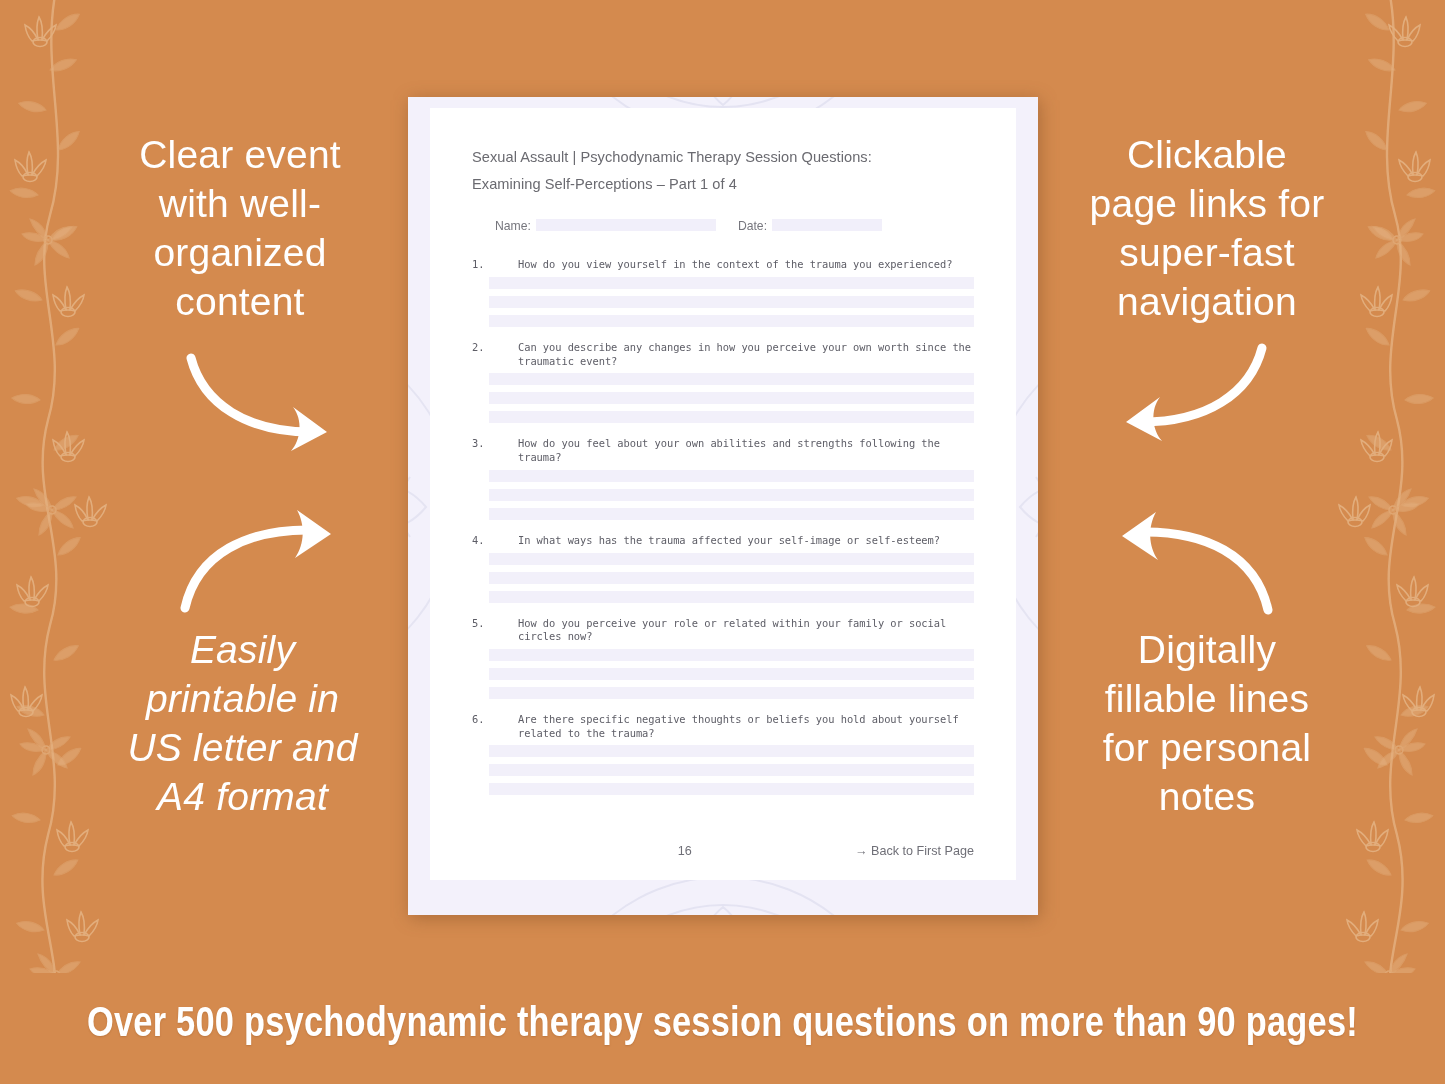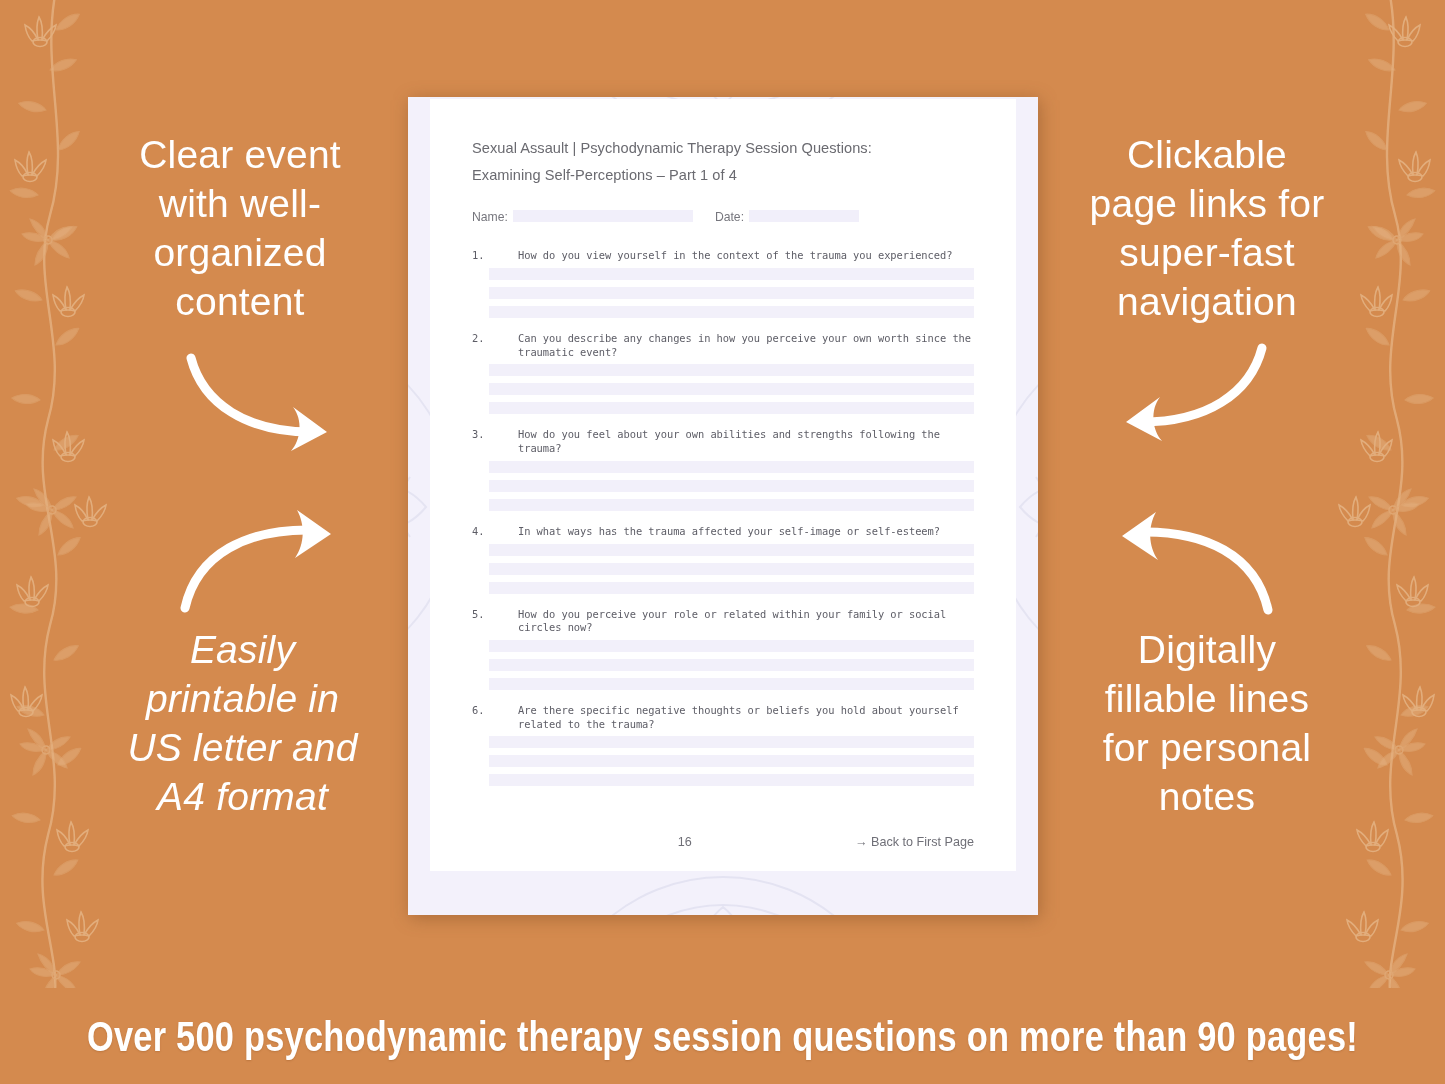--- a/index.html
+++ b/index.html
@@ -87,21 +87,21 @@
     pointer-events: none;
   }
   .mandala.top    { top: -340px; }
   .mandala.bottom { bottom: -340px; }
   .mandala.side-l { left: -330px; top: 210px; transform: none; }
   .mandala.side-r { left: auto; right: -330px; top: 210px; transform: none; }
 
   #content-card {
     position: absolute;
     left: 22px;
-    top: 2px;
+    top: 11px;
     width: 586px;
     height: 772px;
     background: #ffffff;
     padding: 36px 42px 0 42px;
   }
 
   
   #doc-title {
     font-size: 14.6px;
     line-height: 1.82;
@@ -109,20 +109,21 @@
     font-weight: 400;
     letter-spacing: .05px;
     white-space: pre-line;
   }
   #meta-row {
     display: flex;
     align-items: flex-start;
     margin-top: 22px;
     font-size: 12.2px;
     color: #76767d;
+    margin-left: 23px;
   }
   .meta-label { margin-right: 5px; }
   .meta-blank {
     height: 12px;
     background: #f1effa;
   }
   .meta-blank.name { width: 180px; }
   .meta-blank.date { width: 110px; }
   .meta-gap { width: 22px; }
 
@@ -160,21 +161,21 @@
     color: #6f6f77;
     gap: 22px;
   }
   #page-number { margin: 0 auto 0 41%; }
   #back-link { margin-left: auto; }
 
   
   #bottom-banner {
     position: absolute;
     left: 0;
-    bottom: 0;
+    bottom: 15px;
     width: 1445px;
     height: 96px;
     display: flex;
     align-items: center;
     justify-content: center;
     background: #d48a4e;
   }
   #banner-text {
     color: #ffffff;
     font-size: 43px;

